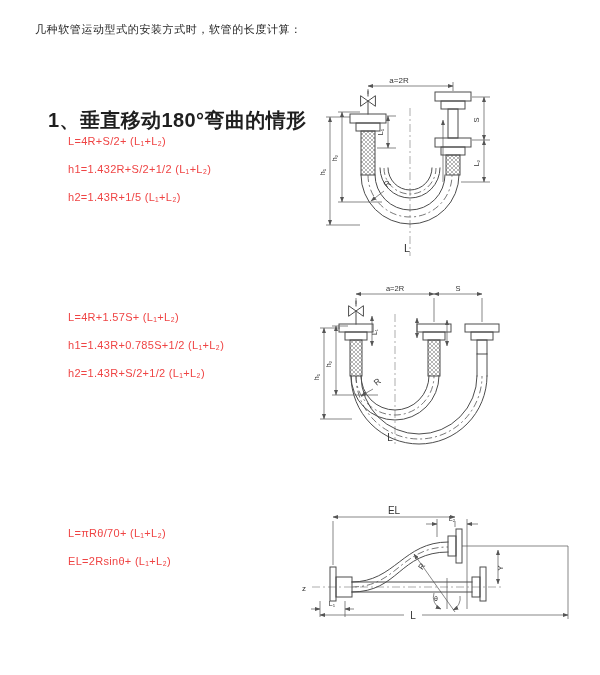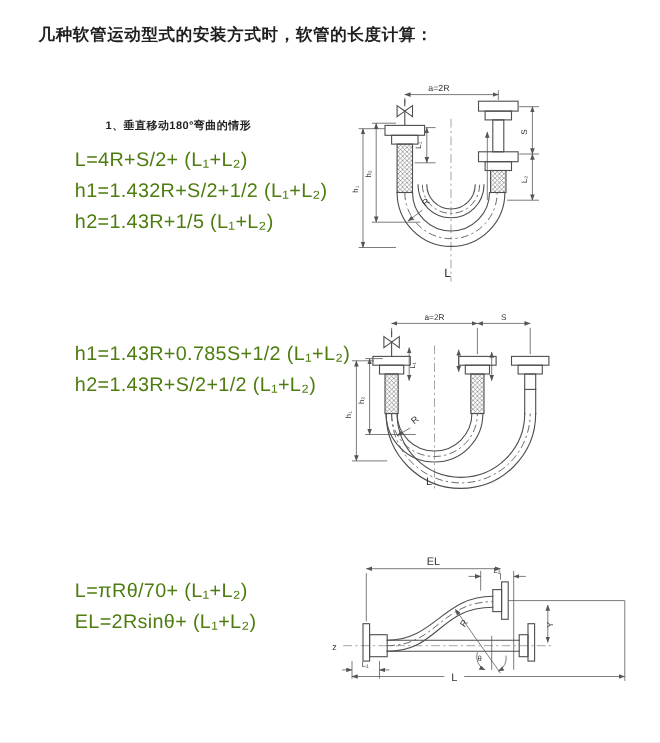--- a/index.html
+++ b/index.html
@@ -1,22 +1,22 @@
 <!DOCTYPE html>
 <html><head>
 <meta charset="utf-8">
 <style>
   html,body{margin:0;padding:0;background:#e8e8e8;}
   .page{position:relative;width:600px;height:675px;background:#ffffff;
         font-family:"Liberation Sans","DejaVu Sans",sans-serif;color:#1f1f1f;overflow:hidden;}
-  .title{position:absolute;left:35px;top:22px;font-size:15px;font-weight:700;letter-spacing:.6px;}
+  .title{position:absolute;left:35px;top:22px;font-size:11px;font-weight:400;letter-spacing:.6px;}
   .section{position:absolute;left:48px;width:300px;}
   .sec1{top:107px}.sec2{top:303px}.sec3{top:519px}
-  .heading{font-size:10px;font-weight:600;letter-spacing:.4px;height:20px;margin-left:48px;}
-  .formula{font-size:18px;font-weight:500;letter-spacing:.3px;color:#4d7c0f;
+  .heading{font-size:20px;font-weight:600;letter-spacing:.4px;height:20px;}
+  .formula{font-size:11px;font-weight:500;letter-spacing:.3px;color:#ef4444;
            margin-left:20px;margin-top:8px;height:20px;white-space:nowrap;}
   svg{position:absolute;}
   .d1{left:310px;top:70px;}
   .d2{left:310px;top:280px;}
   .d3{left:300px;top:505px;}
   .s{stroke:#4d4d4d;stroke-width:1;fill:none;stroke-linecap:square;}
   .t{stroke:#555;stroke-width:.7;fill:none;}
   .cl{stroke:#8a8a8a;stroke-width:.7;fill:none;stroke-dasharray:8 3 2 3;}
   .hd{stroke:#555;stroke-width:.8;fill:none;stroke-dasharray:7 3 2 3;}
   .lbl{fill:#333;font-family:"Liberation Sans","DejaVu Sans",sans-serif;}
@@ -29,20 +29,21 @@
   <div class="title">几种软管运动型式的安装方式时，软管的长度计算：</div>
 
   <div class="section sec1">
     <div class="heading">1、垂直移动180°弯曲的情形</div>
     <div class="formula">L=4R+S/2+ (L₁+L₂)</div>
     <div class="formula">h1=1.432R+S/2+1/2 (L₁+L₂)</div>
     <div class="formula">h2=1.43R+1/5 (L₁+L₂)</div>
   </div>
 
   <div class="section sec2">
+    <div class="formula">L=4R+1.57S+ (L₁+L₂)</div>
     <div class="formula">h1=1.43R+0.785S+1/2 (L₁+L₂)</div>
     <div class="formula">h2=1.43R+S/2+1/2 (L₁+L₂)</div>
   </div>
 
   <div class="section sec3">
     <div class="formula">L=πRθ/70+ (L₁+L₂)</div>
     <div class="formula">EL=2Rsinθ+ (L₁+L₂)</div>
   </div>
 
   <svg class="d1" width="290" height="190" viewBox="0 0 290 190">

